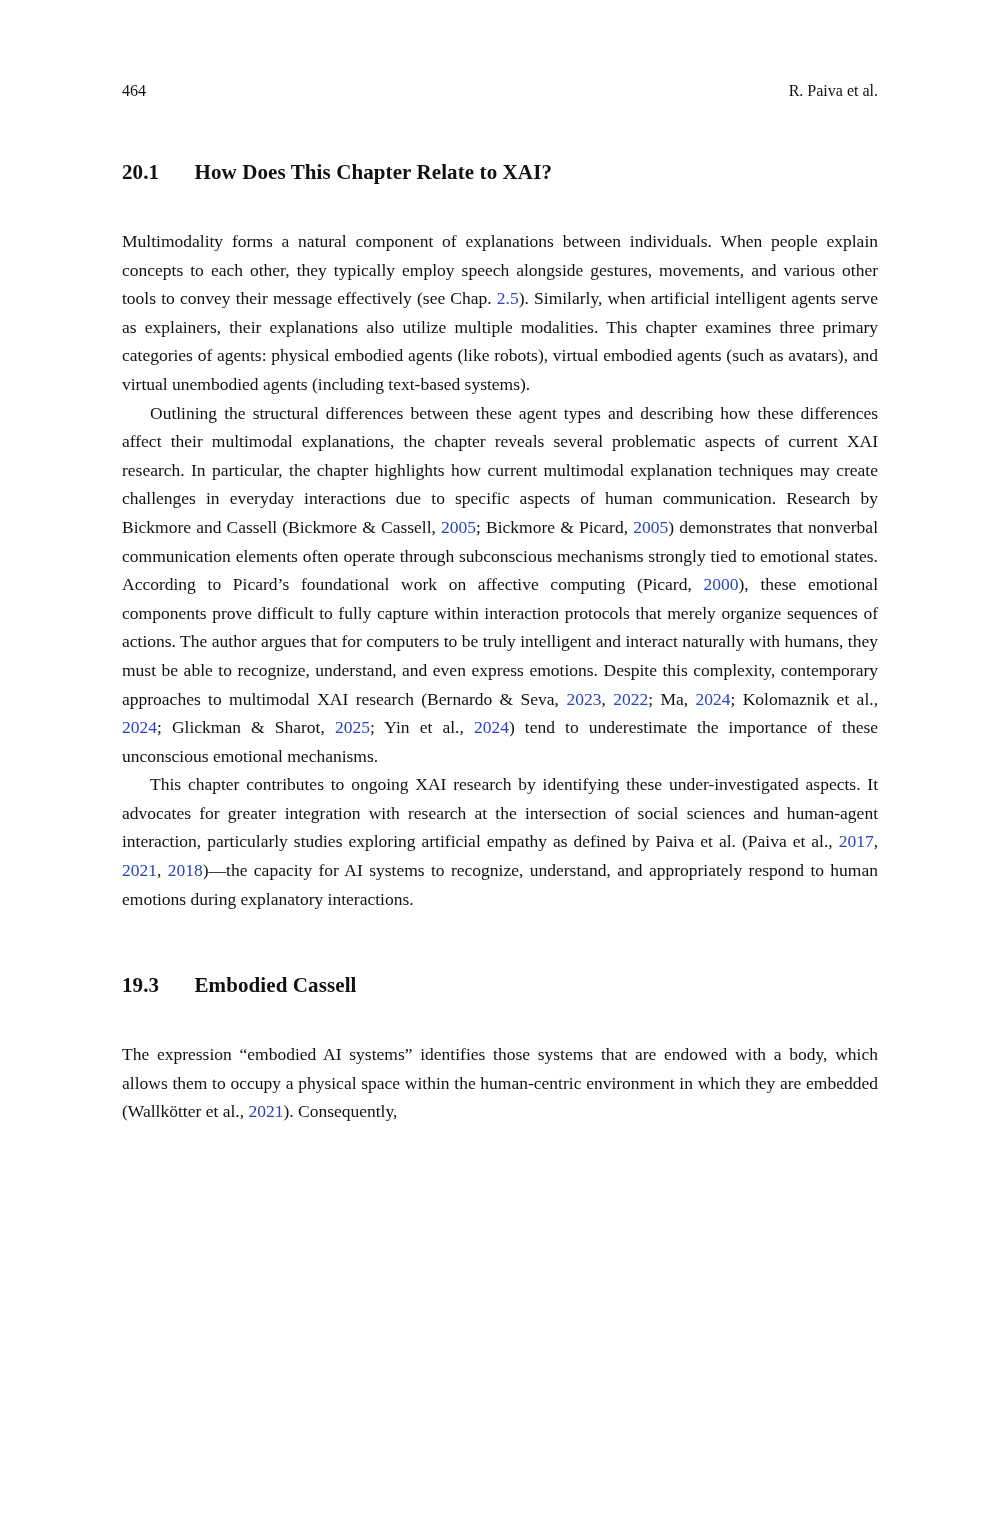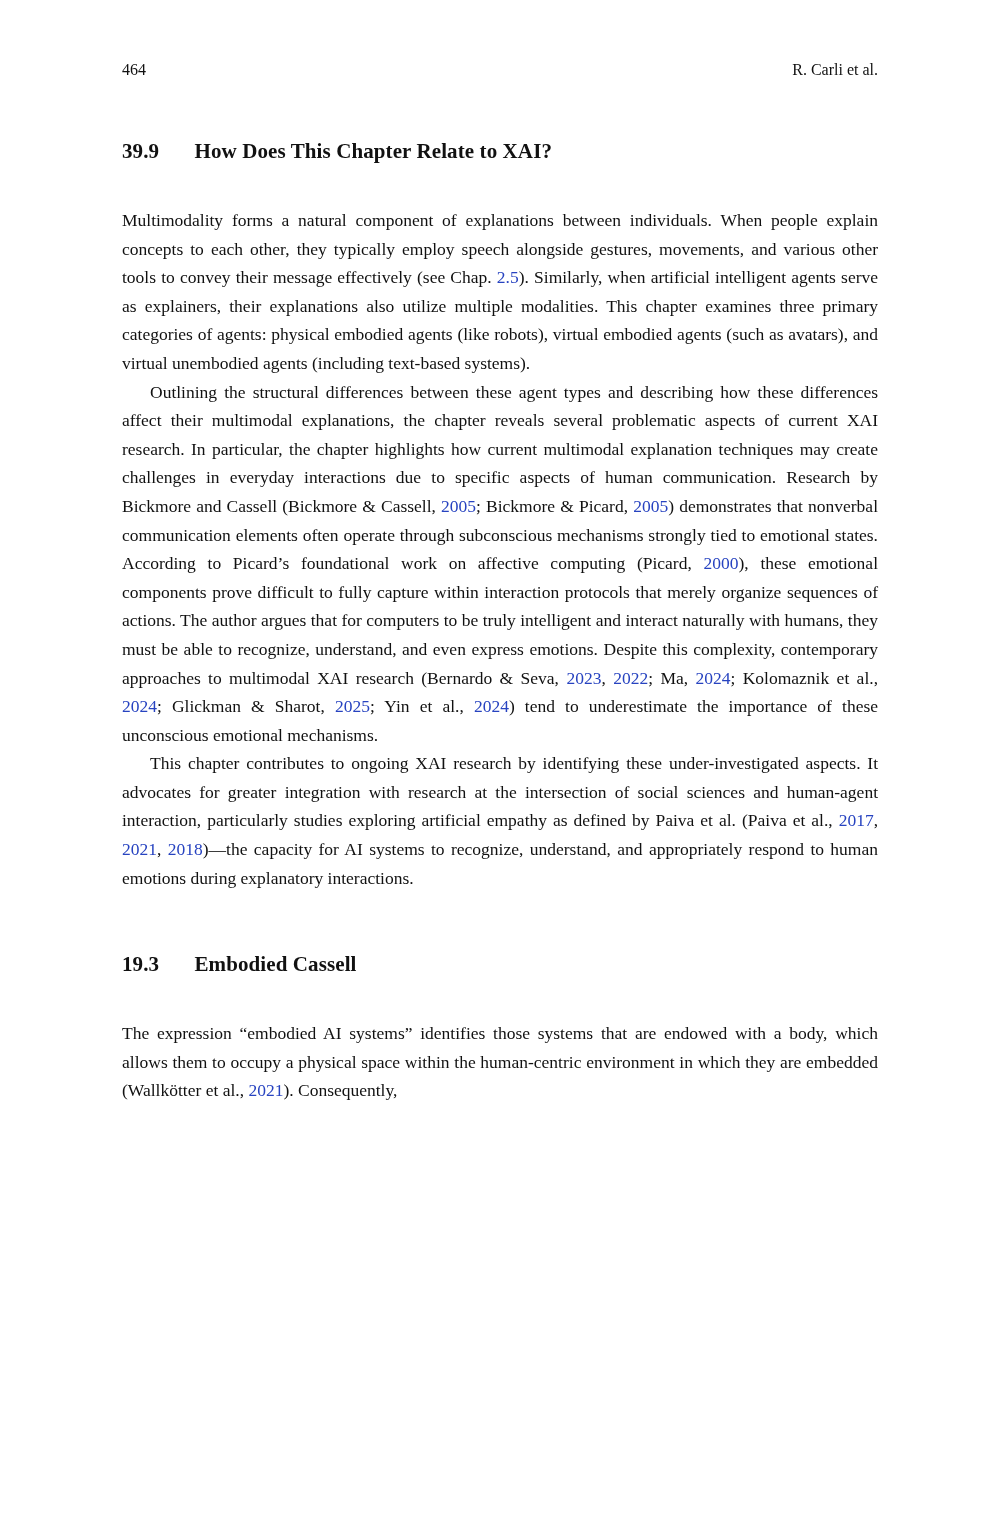--- a/index.html
+++ b/index.html
@@ -11,21 +11,21 @@
     width: 1000px;
     height: 1516px;
     overflow: hidden;
     font-family: "Liberation Serif", "DejaVu Serif", serif;
     color: #111111;
   }
   .page {
     box-sizing: border-box;
     width: 1000px;
     height: 1516px;
-    padding: 61px 122px 60px 122px;
+    padding: 82px 122px 60px 122px;
   }
   .header {
     display: flex;
     justify-content: space-between;
     align-items: baseline;
     font-size: 16px;
     margin-bottom: 36px;
   }
   .para {
     font-size: 17.5px;
@@ -53,26 +53,26 @@
   .italic {
   }
 </style>
 </head>
 <body>
 
 <div class="page">
 
   <div class="header">
     <span>464</span>
-    <span>R. Carli et al.</span>
+    <span>R. Paiva et al.</span>
   </div>
 
 
   <h2 class="section">
-    <span class="secnum">39.9</span>
+    <span class="secnum">20.1</span>
     <span>How Does This Chapter Relate to XAI?</span>
   </h2>
 
   <p class="para"><span>Multimodality forms a natural component of explanations between individuals. When people explain concepts to each other, they typically employ speech alongside gestures, movements, and various other tools to convey their message effectively (see Chap. </span><span class="link">2.5</span><span>). Similarly, when artificial intelligent agents serve as explainers, their explanations also utilize multiple modalities. This chapter examines three primary categories of agents: physical embodied agents (like robots), virtual embodied agents (such as avatars), and virtual unembodied agents (including text-based systems).</span></p>
   <p class="para indent"><span>Outlining the structural differences between these agent types and describing how these differences affect their multimodal explanations, the chapter reveals several problematic aspects of current XAI research. In particular, the chapter highlights how current multimodal explanation techniques may create challenges in everyday interactions due to specific aspects of human communication. Research by Bickmore and Cassell (Bickmore &amp; Cassell, </span><span class="link">2005</span><span>; Bickmore &amp; Picard, </span><span class="link">2005</span><span>) demonstrates that nonverbal communication elements often operate through subconscious mechanisms strongly tied to emotional states. According to Picard’s foundational work on affective computing (Picard, </span><span class="link">2000</span><span>), these emotional components prove difficult to fully capture within interaction protocols that merely organize sequences of actions. The author argues that for computers to be truly intelligent and interact naturally with humans, they must be able to recognize, understand, and even express emotions. Despite this complexity, contemporary approaches to multimodal XAI research (Bernardo &amp; Seva, </span><span class="link">2023</span><span>, </span><span class="link">2022</span><span>; Ma, </span><span class="link">2024</span><span>; Kolomaznik et al., </span><span class="link">2024</span><span>; Glickman &amp; Sharot, </span><span class="link">2025</span><span>; Yin et al., </span><span class="link">2024</span><span>) tend to underestimate the importance of these unconscious emotional mechanisms.</span></p>
   <p class="para indent"><span>This chapter contributes to ongoing XAI research by identifying these under-investigated aspects. It advocates for greater integration with research at the intersection of social sciences and human-agent interaction, particularly studies exploring </span><span class="italic">artificial empathy</span><span> as defined by Paiva et al. (Paiva et al., </span><span class="link">2017</span><span>, </span><span class="link">2021</span><span>, </span><span class="link">2018</span><span>)—the capacity for AI systems to recognize, understand, and appropriately respond to human emotions during explanatory interactions.</span></p>
 
   <h2 class="section">
     <span class="secnum">19.3</span>
     <span>Embodied Cassell</span>

